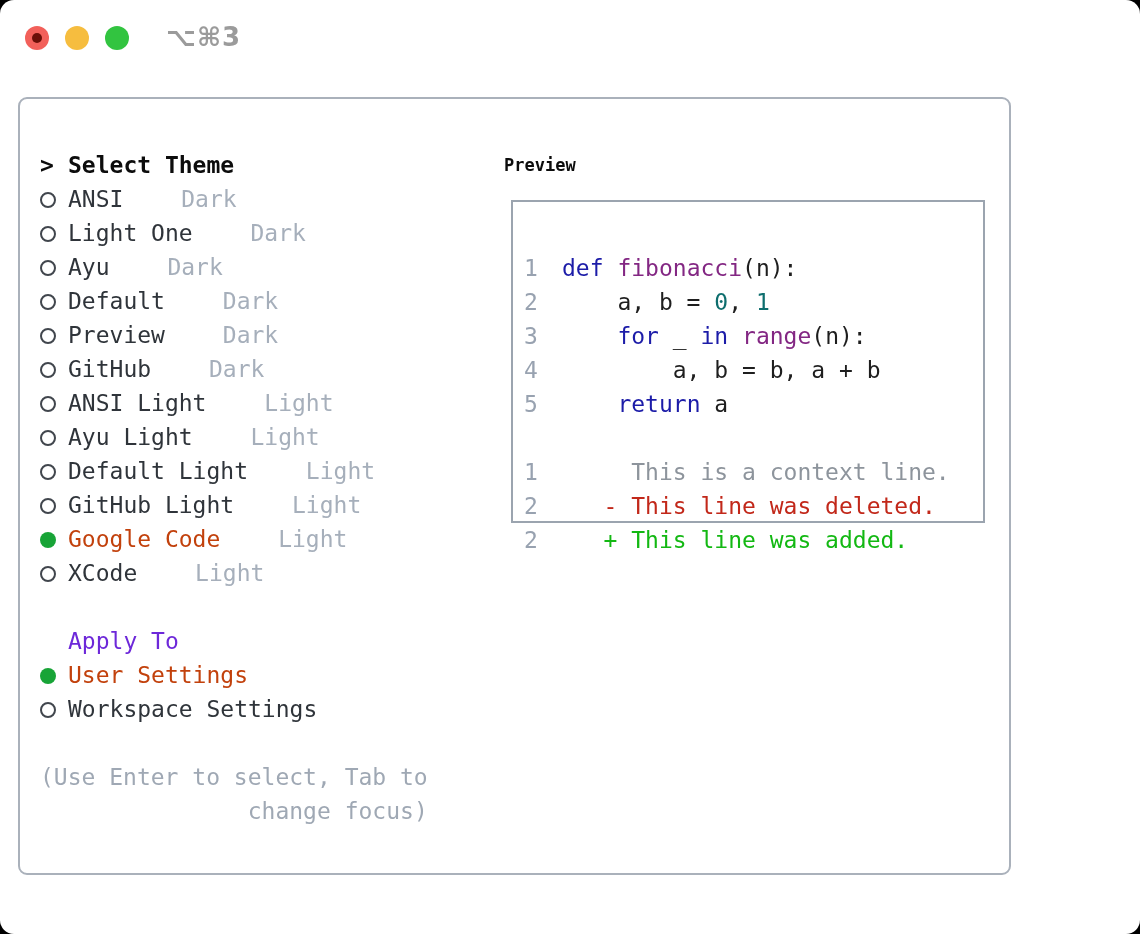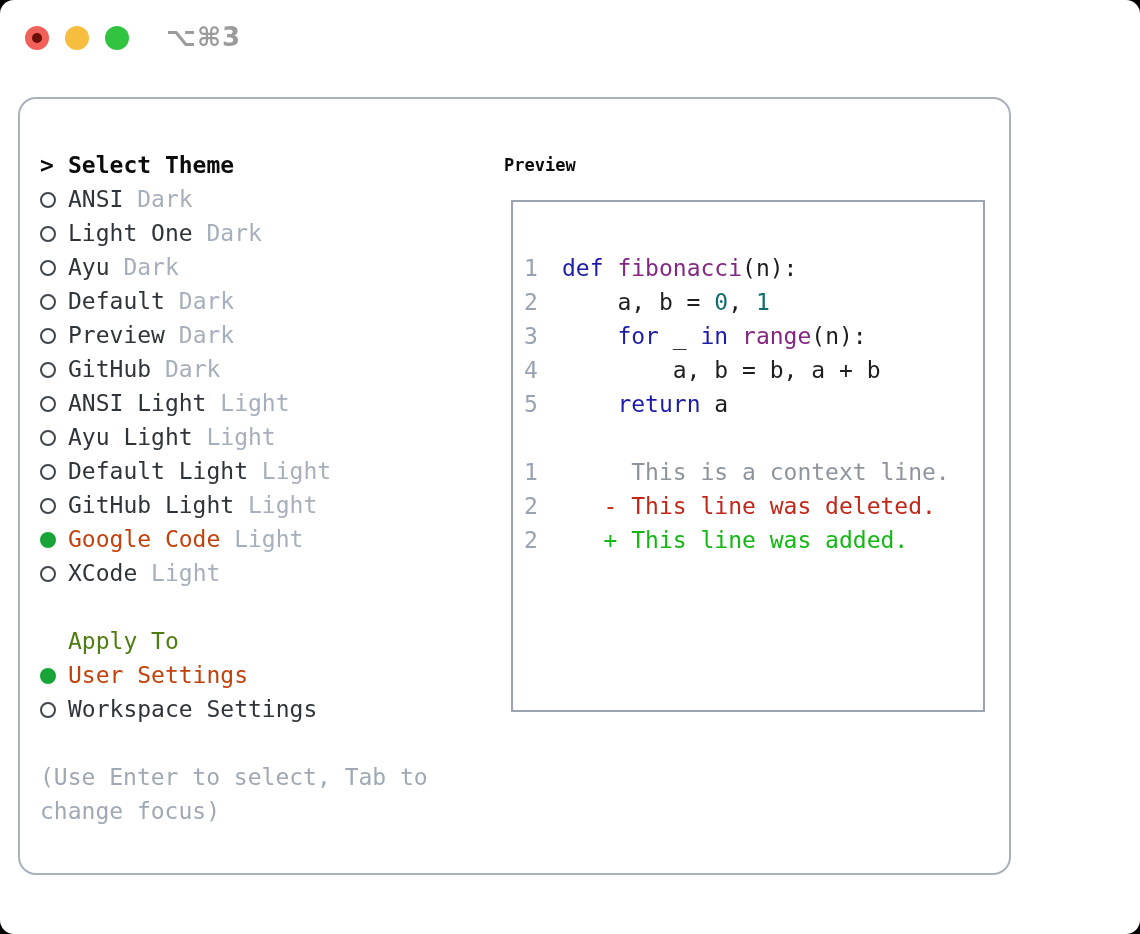--- a/index.html
+++ b/index.html
@@ -7,38 +7,38 @@
   .window{position:absolute;left:0;top:0;width:1140px;height:934px;background:#ffffff;border-radius:14px;overflow:hidden;}
   
   .titlebar{position:absolute;left:0;top:0;width:100%;height:78px;}
   .light{position:absolute;top:26px;width:24px;height:24px;border-radius:50%;}
   .light.close{left:25px;background:#f2605a;}
   .light.close .inner{position:absolute;left:7px;top:7px;width:10px;height:10px;border-radius:50%;background:#6b0f08;}
   .light.min{left:65px;background:#f6bd3f;}
   .light.zoomb{left:105px;background:#32c440;}
   .wintitle{position:absolute;left:166px;top:22px;font-family:"DejaVu Sans",sans-serif;font-weight:bold;font-size:26px;color:#9b9b9b;letter-spacing:1px;}
   
-  .panel{position:absolute;left:18px;top:97px;width:993px;height:778px;border:2px solid #aab1bb;border-radius:18px;background:#fff;box-sizing:border-box;}
+  .panel{position:absolute;left:18px;top:97px;width:993px;height:778px;border:2px solid #aab1bb;border-radius:9px;background:#fff;box-sizing:border-box;}
   
   .theme-list{position:absolute;left:20px;top:49px;}
   .row{height:34px;line-height:34px;white-space:pre;font-size:23px;color:#2f343a;}
   .row .bullet-col{display:inline-block;width:28px;vertical-align:middle;}
   .prompt{font-weight:bold;color:#0c0c0c;display:inline-block;width:28px;}
   .hdr{font-weight:bold;color:#0c0c0c;}
   .radio{display:inline-block;width:12px;height:12px;border:2.5px solid #41464d;border-radius:50%;vertical-align:middle;margin-top:-4px;}
   .radio.sel{width:16px;height:16px;border:none;background:#18a437;}
   .name{color:#2f343a;}
   .name.sel{color:#c2410c;}
-  .variant{color:#a6afbb;}
+  .variant{color:#a6afbb;margin-left:44px;}
   .apply-block{position:absolute;left:20px;top:525px;}
-  .apply-hdr{margin-left:28px;color:#4d7c0f;}
-  .help{position:absolute;left:20px;top:661px;font-size:23px;line-height:34px;color:#9fa8b4;white-space:pre;}
+  .apply-hdr{margin-left:28px;color:#6d28d9;}
+  .help{position:absolute;left:20px;top:661px;font-size:23px;line-height:34px;color:#9fa8b4;white-space:pre;text-align:right;}
   
   .preview-label{position:absolute;left:484px;top:49px;height:34px;line-height:34px;font-size:17px;font-weight:bold;color:#0c0c0c;}
-  .preview-box{position:absolute;left:491px;top:101px;width:474px;height:512px;border:2px solid #9ba4af;box-sizing:border-box;background:#fff;}
+  .preview-box{position:absolute;left:491px;top:101px;width:474px;height:323px;border:2px solid #9ba4af;box-sizing:border-box;background:#fff;}
   .code{position:absolute;left:11px;top:49px;font-size:23px;line-height:34px;white-space:pre;}
   .code .ln{display:inline-block;width:38px;color:#98a2b0;}
   .c-kw{color:#1c1ca8;}
   .c-fn{color:#832783;}
   .c-lit{color:#0e6e6e;}
   .c-plain{color:#1e1e1e;}
   .c-ctx{color:#8d949c;}
   .c-del{color:#c2281a;}
   .c-add{color:#13b813;}
 </style>

